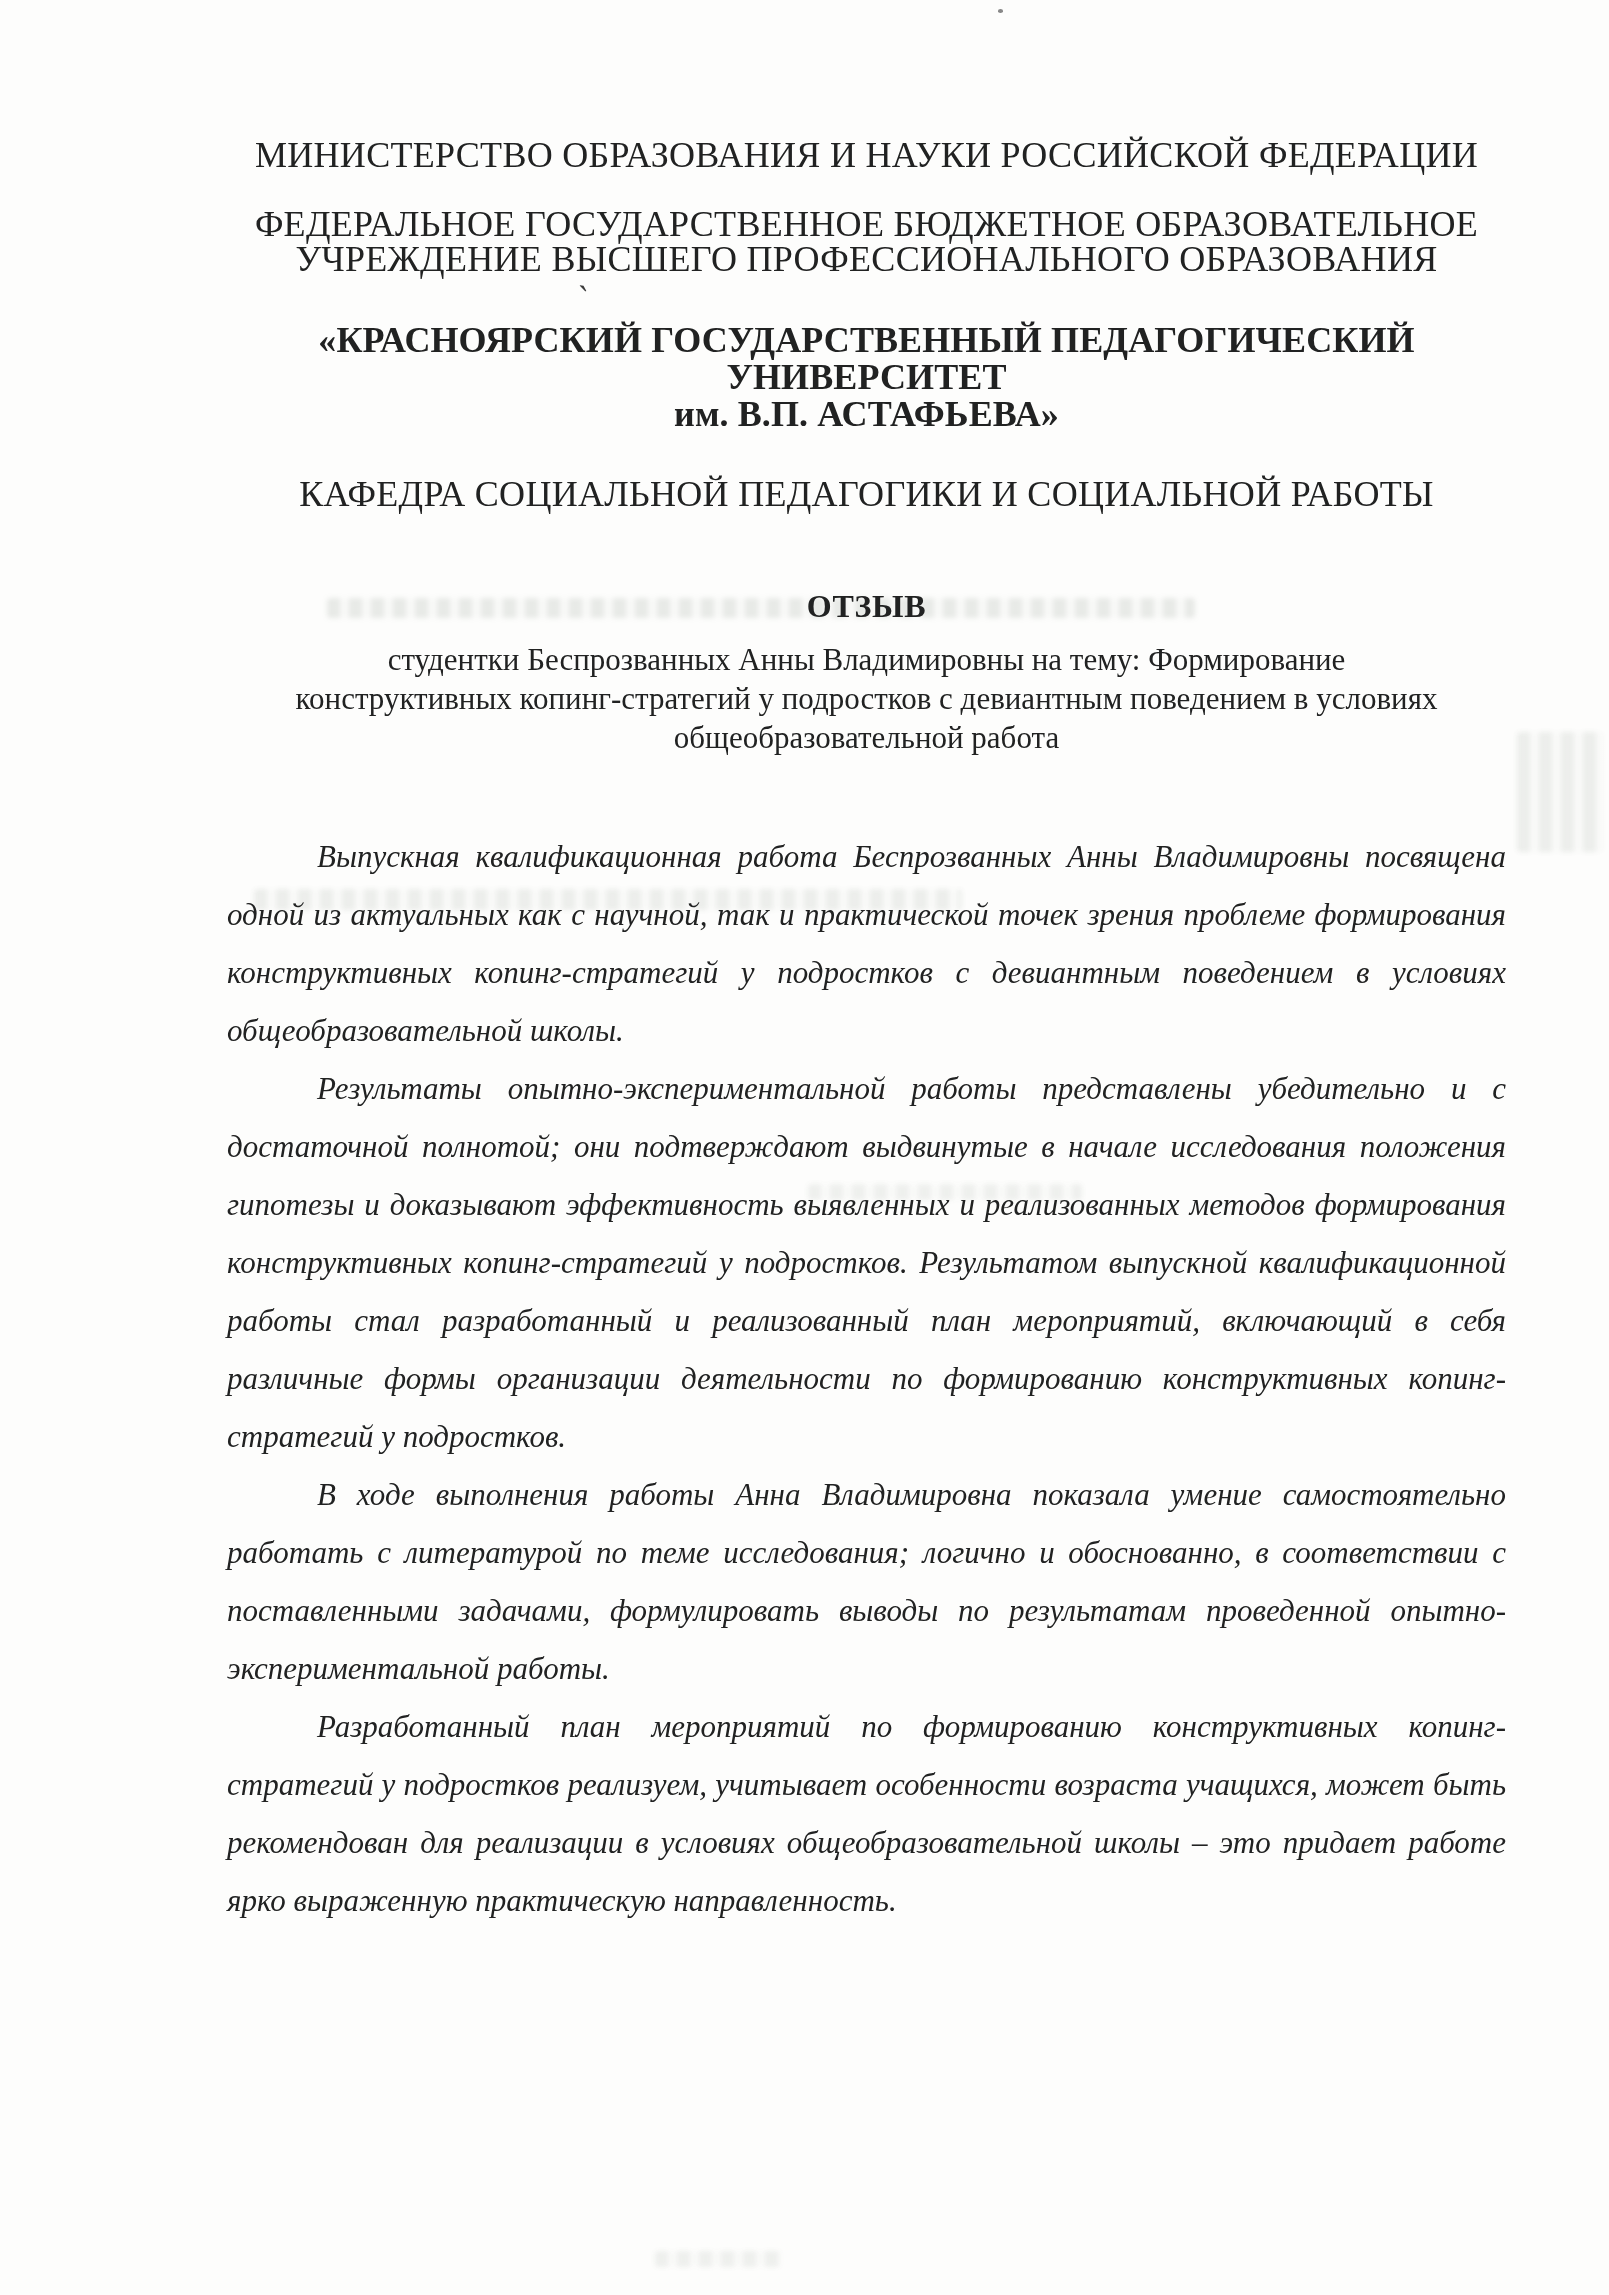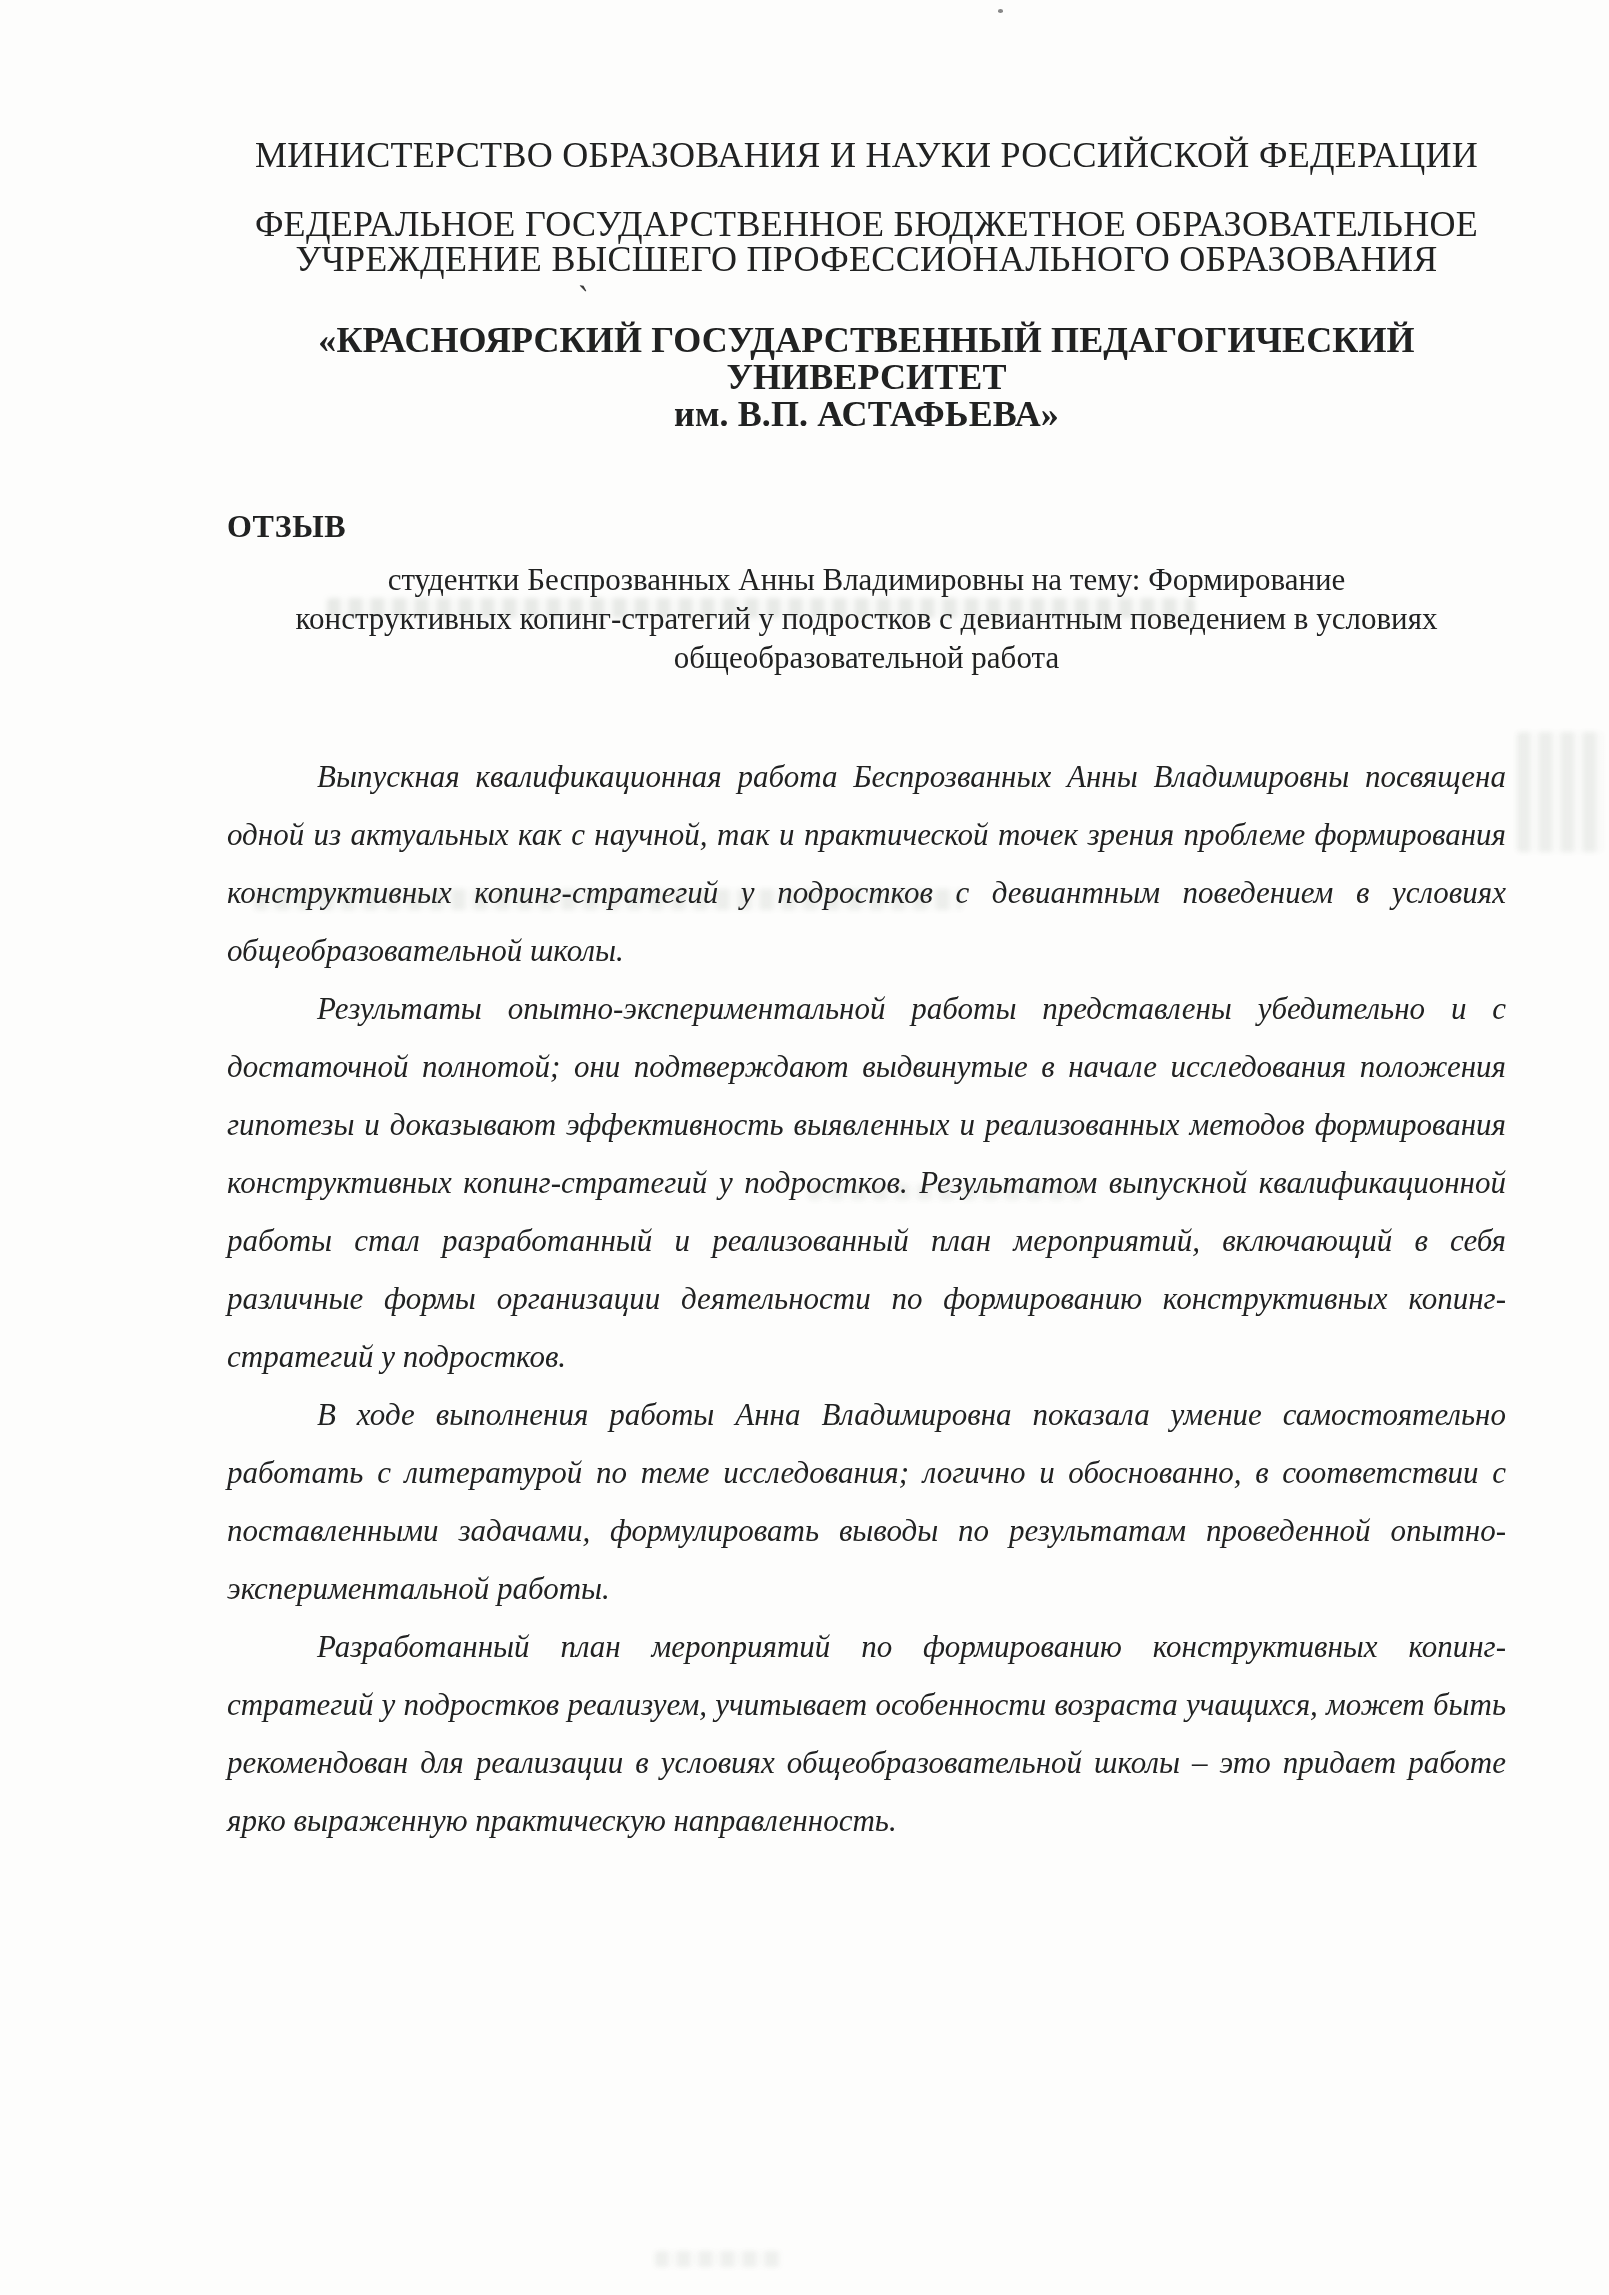--- a/index.html
+++ b/index.html
@@ -33,21 +33,21 @@
   .university {
     margin-top: 45px;
     font-weight: bold;
     line-height: 37px;
     letter-spacing: 0.1px;
   }
   .institute { margin-top: 40px; }
   .department { margin-top: 43px; }
   .doc-title {
     margin-top: 75px;
-    text-align: left;
+    text-align: center;
     font-size: 32px;
     line-height: 37px;
     font-weight: bold;
     letter-spacing: 0.7px;
   }
   .subtitle {
     margin-top: 43px;
     text-align: center;
     font-size: 31px;
     line-height: 37px;
@@ -125,20 +125,21 @@
       <div>ФЕДЕРАЛЬНОЕ ГОСУДАРСТВЕННОЕ БЮДЖЕТНОЕ ОБРАЗОВАТЕЛЬНОЕ</div>
       <div>УЧРЕЖДЕНИЕ ВЫСШЕГО ПРОФЕССИОНАЛЬНОГО ОБРАЗОВАНИЯ</div>
     </div>
 
     <div class="c university">
       <div>«КРАСНОЯРСКИЙ ГОСУДАРСТВЕННЫЙ ПЕДАГОГИЧЕСКИЙ УНИВЕРСИТЕТ</div>
       <div>им. В.П. АСТАФЬЕВА»</div>
     </div>
 
 
+    <div class="c department">КАФЕДРА СОЦИАЛЬНОЙ ПЕДАГОГИКИ И СОЦИАЛЬНОЙ РАБОТЫ</div>
 
     <div class="doc-title">ОТЗЫВ</div>
 
 
     <div class="theme">
       <div>студентки Беспрозванных Анны Владимировны на тему: Формирование</div>
       <div>конструктивных копинг-стратегий у подростков с девиантным поведением в условиях</div>
       <div>общеобразовательной работа</div>
     </div>
 

